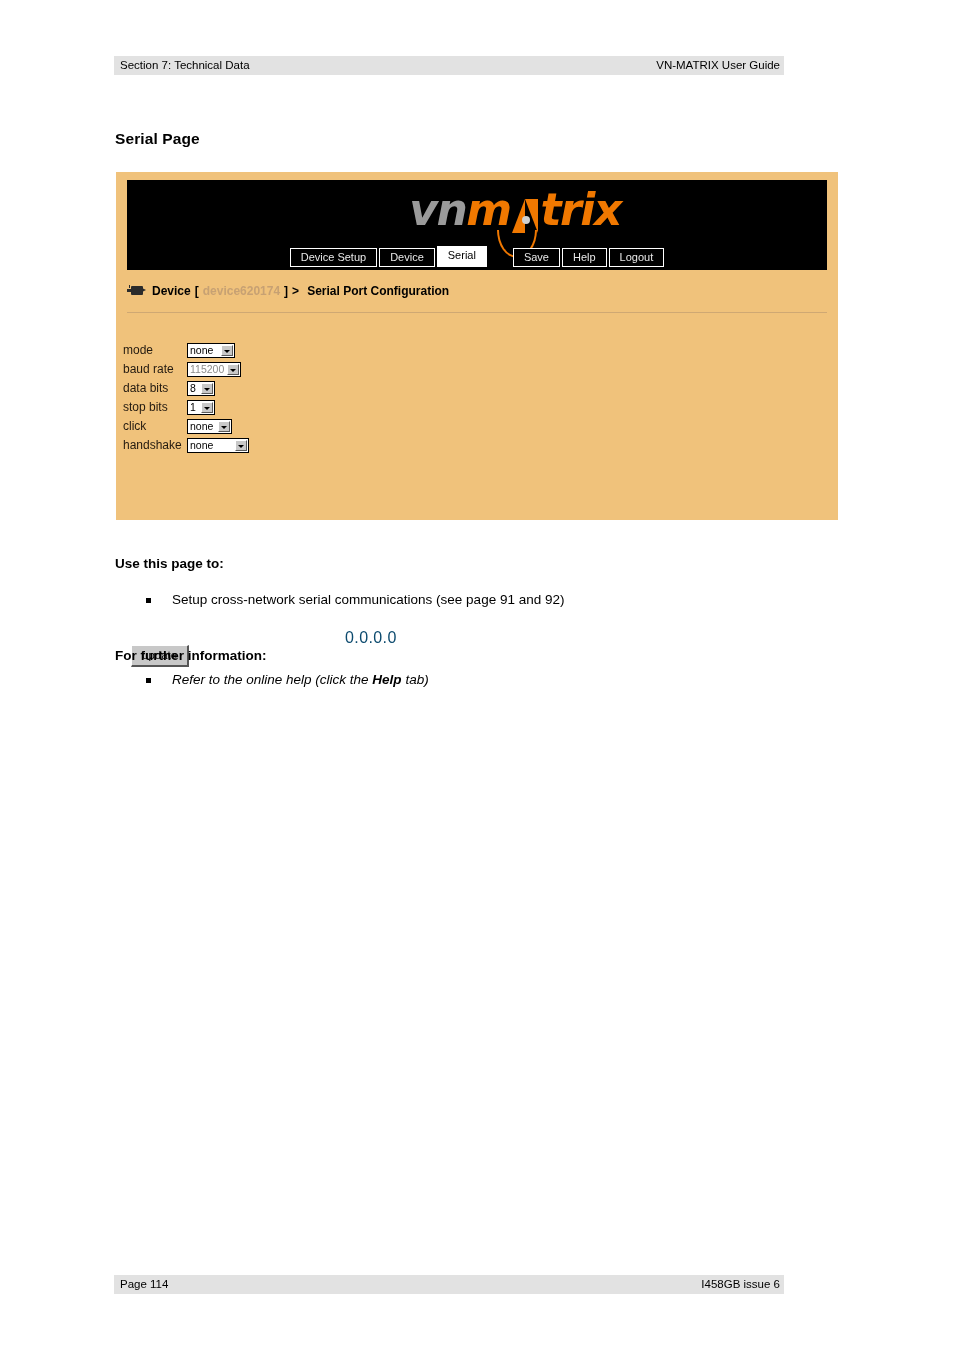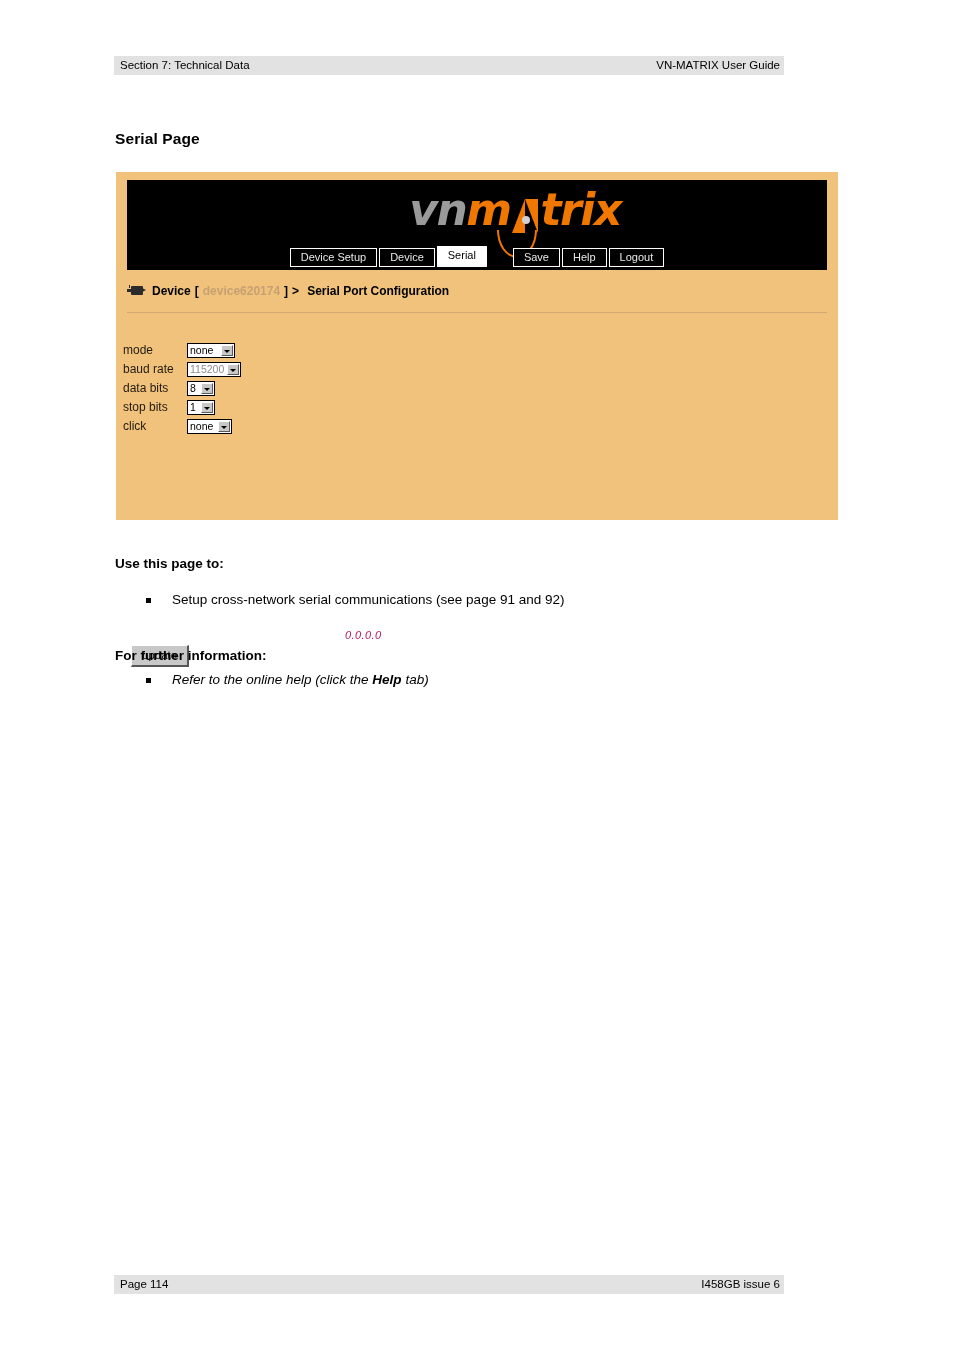--- a/index.html
+++ b/index.html
@@ -281,24 +281,23 @@
   .w-baud      { width: 54px; }
   .w-databits  { width: 28px; }
   .w-stopbits  { width: 28px; }
   .w-parity    { width: 45px; }
   .w-handshake { width: 62px; }
 
   .status-ip {
     position: absolute;
     left: 222px;
     top: 289px;
-    font-size: 11px;
-    color: #be185d;
+    font-size: 16px;
+    color: #0c4a6e;
     letter-spacing: .4px;
-    font-style: italic;
   }
 
   .update-btn {
     position: absolute;
     left: 8px;
     top: 305px;
     background: #c8c8c8;
     border-left: 1px solid #ffffff;
     border-top: 1px solid #ffffff;
     border-right: 2px solid #555555;
@@ -401,20 +400,23 @@
     </div>
 
     <div class="form-row">
       <span class="form-label">stop bits</span><span class="sel w-stopbits"><span>1</span><span class="arrow-btn"></span></span>
     </div>
 
     <div class="form-row">
       <span class="form-label">click</span><span class="sel w-parity"><span>none</span><span class="arrow-btn"></span></span>
     </div>
 
+    <div class="form-row">
+      <span class="form-label">handshake</span><span class="sel w-handshake"><span>none</span><span class="arrow-btn"></span></span>
+    </div>
 
     <div class="status-ip">0.0.0.0</div>
 
     <div class="update-btn">update</div>
   </div>
 </div>
 
 <div class="prose-head" id="use-this-page-heading">Use this page to:</div>
 
 <div class="bullet-item" id="bullet-setup">

